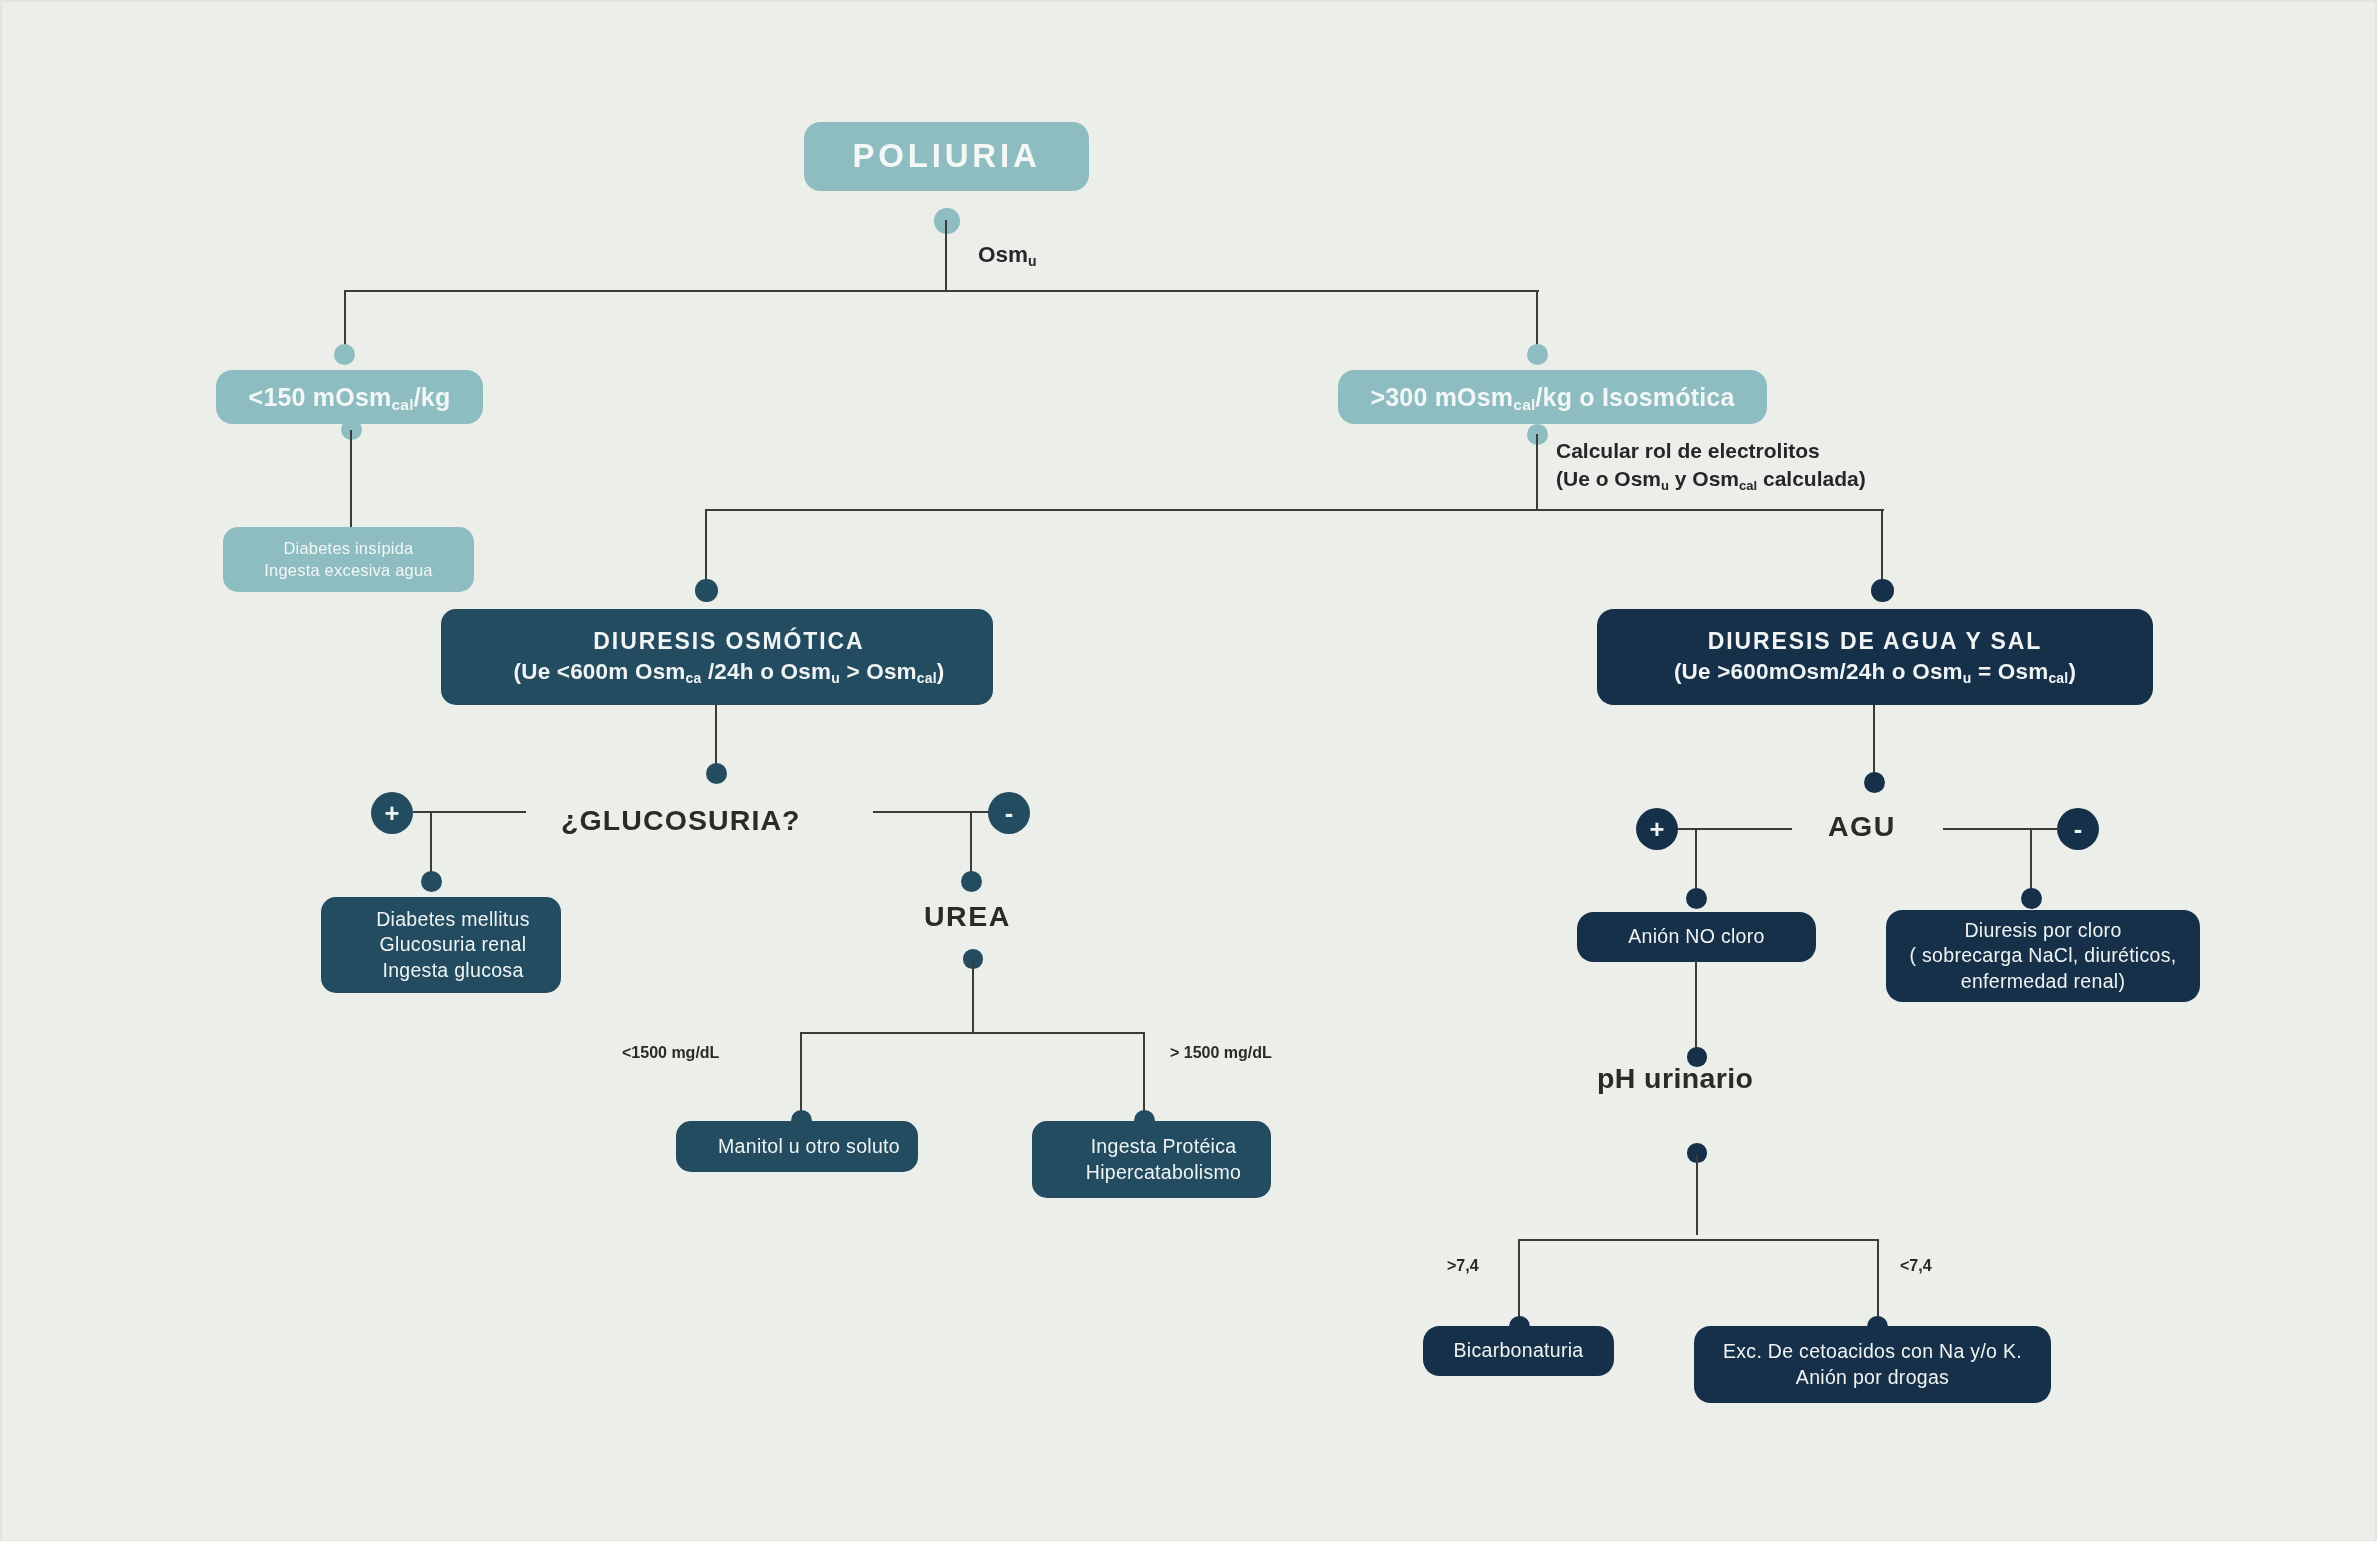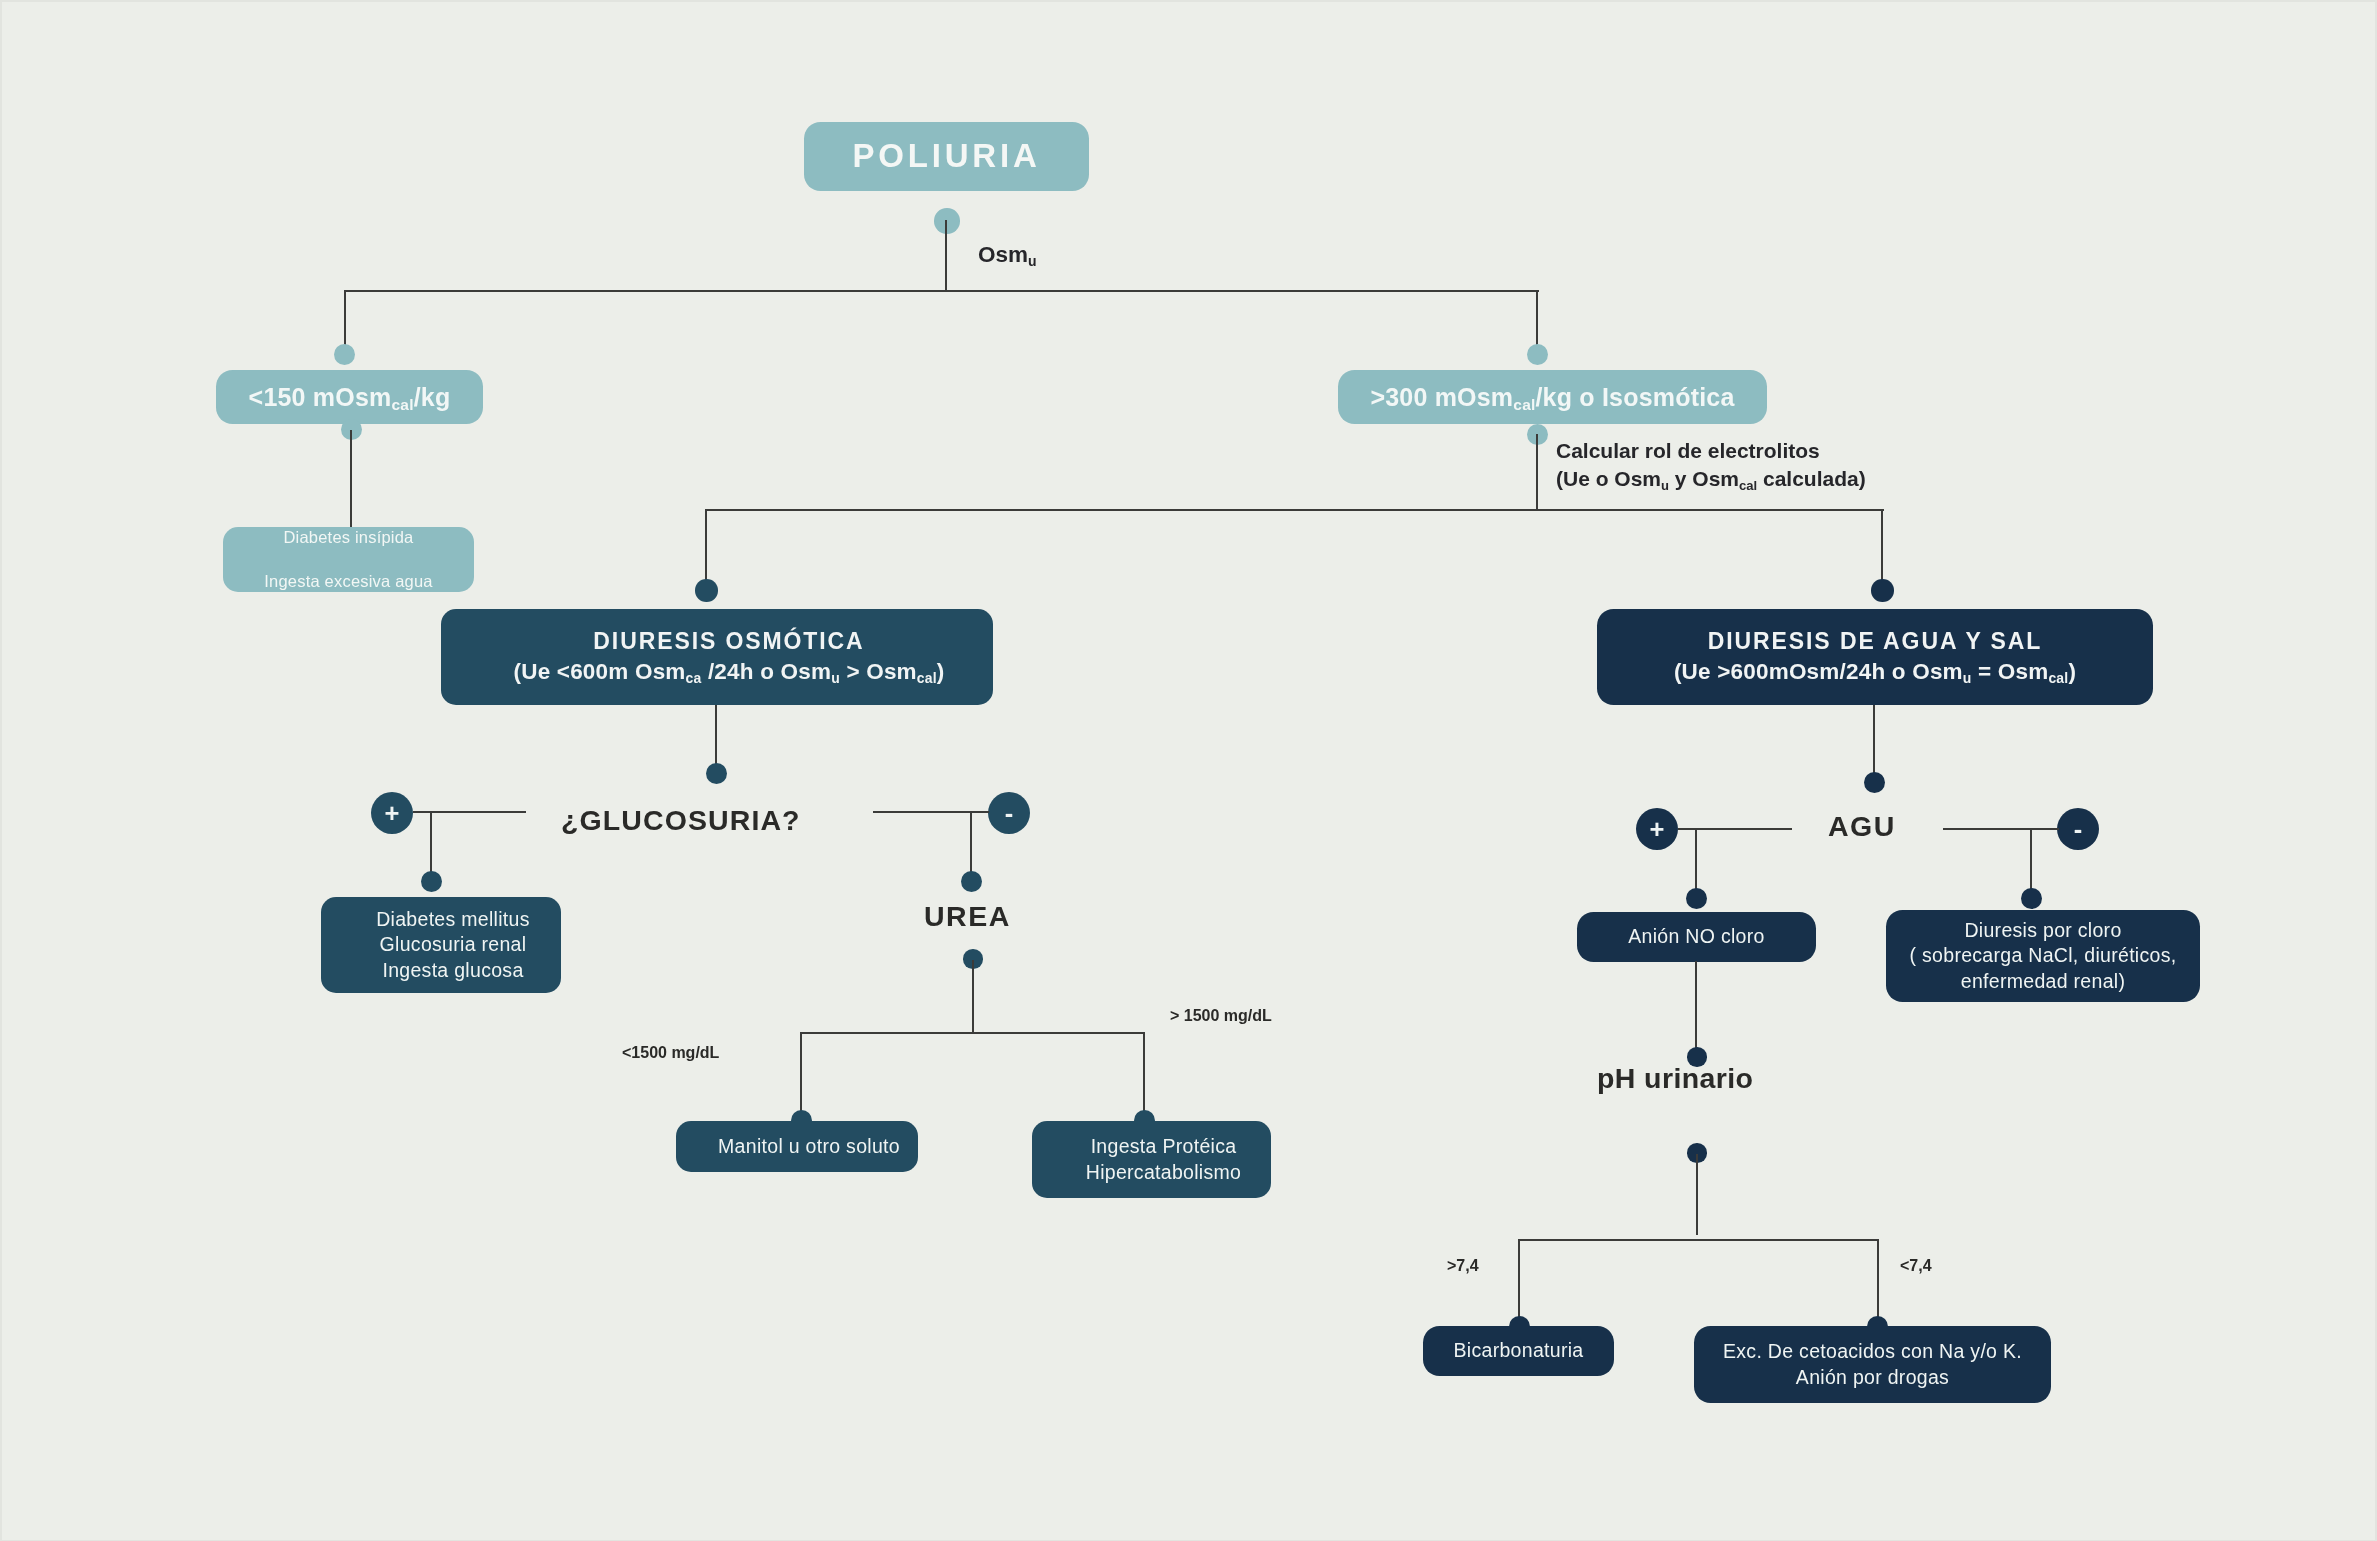--- a/index.html
+++ b/index.html
@@ -195,21 +195,21 @@
     <span class="lvl1-text">&lt;150 mOsm<sub>cal</sub>/kg</span>
   </div>
 
   <div class="node pill-light" style="left:1336px; top:368px; width:429px; height:54px;">
     <span class="lvl1-text">&gt;300 mOsm<sub>cal</sub>/kg o Isosmótica</span>
   </div>
 
   <div class="dot dot-light" style="left:339px; top:417px; width:21px; height:21px;"></div>
   <div class="vline" style="left:348px; top:428px; height:99px;"></div>
 
-  <div class="node pill-light-soft" style="left:221px; top:525px; width:251px; height:65px;justify-content:space-between;">
+  <div class="node pill-light-soft" style="left:221px; top:525px; width:251px; height:65px;">
     <span class="leaf-text-light">Diabetes insípida</span>
     <span class="leaf-text-light">Ingesta excesiva agua</span>
   </div>
 
   <div class="dot dot-light" style="left:1525px; top:422px; width:21px; height:21px;"></div>
   <div class="vline" style="left:1534px; top:432px; height:75px;"></div>
 
   <div class="annot" style="left:1554px; top:435px;">
     <div>Calcular rol de electrolitos</div>
     <div>(Ue o Osm<sub>u</sub> y Osm<sub>cal</sub> calculada)</div>
@@ -261,21 +261,21 @@
   <div class="dot dot-dark" style="left:961px; top:947px; width:19.5px; height:19.5px;"></div>
   <div class="vline" style="left:970px; top:958px; height:72px;"></div>
 
   <div class="hline" style="left:798px; top:1030px; width:345px;"></div>
   <div class="vline" style="left:798px; top:1030px; height:84px;"></div>
   <div class="vline" style="left:1141px; top:1030px; height:84px;"></div>
   <div class="dot dot-dark" style="left:789px; top:1108px; width:21px; height:21px;"></div>
   <div class="dot dot-dark" style="left:1132px; top:1108px; width:21px; height:21px;"></div>
 
   <div class="edge-label" style="left:620px; top:1042px;">&lt;1500 mg/dL</div>
-  <div class="edge-label" style="left:1168px; top:1005px;text-align:center;">&gt; 1500 mg/dL</div>
+  <div class="edge-label" style="left:1168px; top:1042px;text-align:center;">&gt; 1500 mg/dL</div>
 
   <div class="node pill-dark" style="left:674px; top:1119px; width:242px; height:51px;">
     <span class="leaf-text">Manitol u otro soluto</span>
   </div>
 
   <div class="node pill-dark" style="left:1030px; top:1119px; width:239px; height:77px;">
     <span class="leaf-text">Ingesta Protéica</span>
     <span class="leaf-text">Hipercatabolismo</span>
   </div>
 

